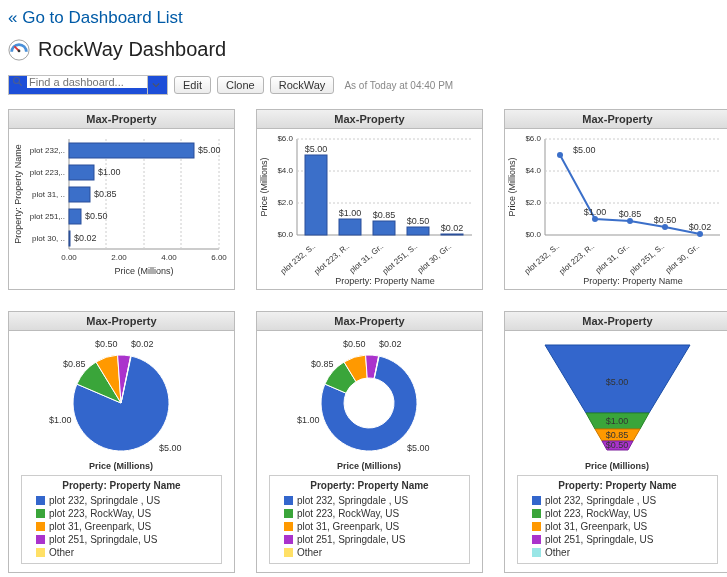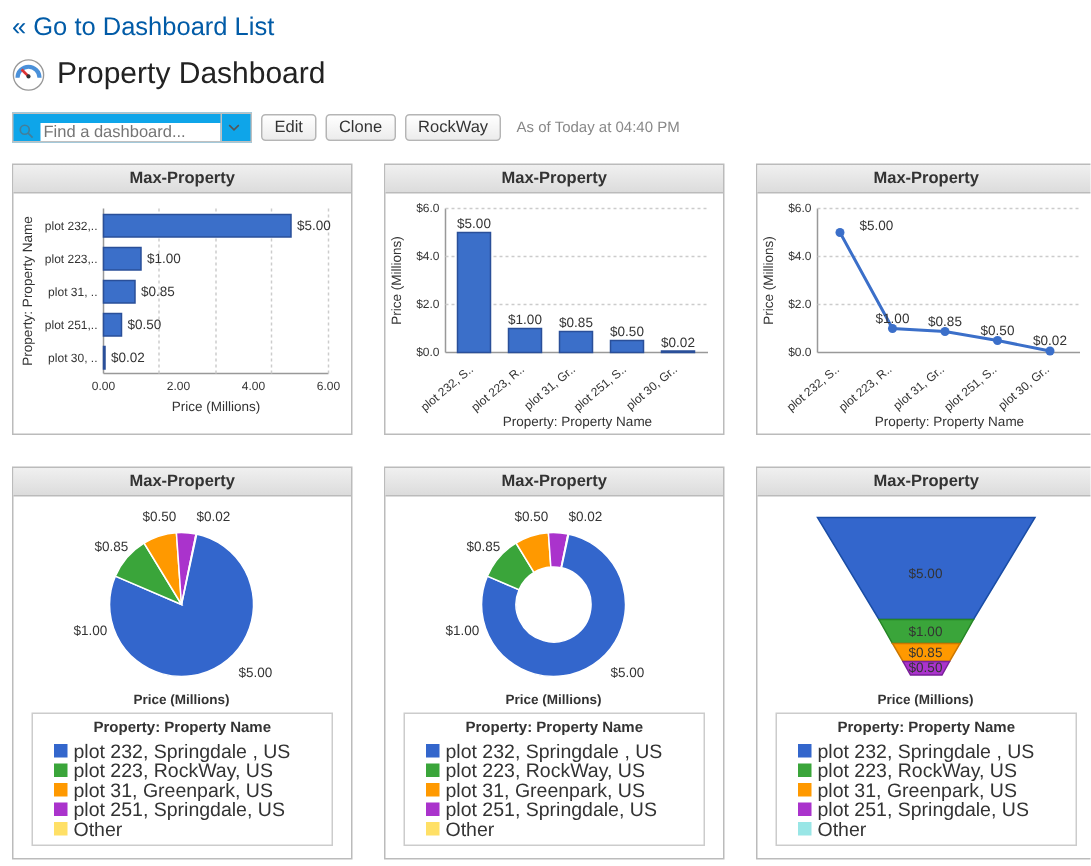--- a/index.html
+++ b/index.html
@@ -2,35 +2,35 @@
 <html><head>
 <meta charset="utf-8">
 <style>
 * { box-sizing: border-box; margin: 0; padding: 0; }
 body { font-family: Arial, Helvetica, sans-serif; font-size: 11px; color: #333; background: #fff; padding: 8px; width: 727px; }
 .back-link { color: #015ba7; font-size: 17px; text-decoration: none; }
 .title-row { display: flex; align-items: center; margin: 10px 0 14px; }
 .gauge-icon { width: 22px; height: 22px; margin-right: 8px; }
 .page-title { font-size: 20px; font-weight: normal; color: #222; }
 .toolbar { display: flex; align-items: center; gap: 6px; margin-bottom: 14px; }
-.search-wrap { position: relative; display: flex; align-items: flex-end; border: 1px solid #c0c0c0; background: #0ea5e9; width: 160px; height: 20px; }
+.search-wrap { position: relative; display: flex; align-items: flex-start; border: 1px solid #c0c0c0; background: #1d4ed8; width: 160px; height: 20px; }
 .search-icon { width: 12px; height: 12px; margin: 0 3px; opacity: 0.6; }
 .search-input { border: none; outline: none; font-size: 11px; color: #888; width: 120px; padding: 0 2px; }
 .dd-arrow { width: 16px; height: 18px; border-left: 1px solid #c0c0c0; display: flex; align-items: center; justify-content: center; }
 .dd-arrow svg { width: 8px; height: 8px; }
 .btn { background: linear-gradient(#fff,#ececec); border: 1px solid #b5b5b5; border-radius: 3px; padding: 2px 8px; font-size: 11px; cursor: pointer; color: #333; }
 .timestamp { color: #888; font-size: 10px; margin-left: 4px; }
 .grid { display: grid; grid-template-columns: repeat(3, 227px); gap: 21px; }
 .panel { border: 1px solid #bbb; background: #fff; }
 .panel-head { background: linear-gradient(#f0f0f0,#dcdcdc); border-bottom: 1px solid #bbb; text-align: center; font-weight: bold; font-size: 11px; padding: 3px 0; color: #333; }
 .panel-body { position: relative; }
 .chart-svg { display: block; }
 .legend-box { border: 1px solid #ccc; margin: 4px 12px 8px; padding: 4px 0; }
 .legend-title { text-align: center; font-weight: bold; font-size: 10px; margin-bottom: 3px; }
-.legend-row { display: flex; align-items: center; font-size: 13px; padding: 0 14px; line-height: 13px; }
+.legend-row { display: flex; align-items: center; font-size: 10px; padding: 0 14px; line-height: 13px; }
 .legend-sw { width: 9px; height: 9px; margin-right: 4px; flex-shrink: 0; }
 .axis-label { font-size: 9px; fill: #333; }
 .tick { font-size: 8px; fill: #333; }
 .val-label { font-size: 9px; fill: #333; }
 .pietxt { font-size: 9px; fill: #333; }
 </style>
 </head>
 <body>
 
 
@@ -41,21 +41,21 @@
 
 <div class="title-row">
   <span class="gauge-icon">
     <svg viewBox="0 0 24 24">
         <circle cx="12" cy="12" r="11" fill="#fff" stroke="#999"></circle>
         <path d="M4 14 A8 8 0 0 1 20 14" fill="none" stroke="#4a90d9" stroke-width="3"></path>
         <path d="M12 13 L7 8" stroke="#d33" stroke-width="2"></path>
         <circle cx="12" cy="13" r="1.5" fill="#333"></circle>
       </svg>
   </span>
-  <h1 class="page-title">Property Dashboard</h1>
+  <h1 class="page-title">RockWay Dashboard</h1>
 </div>
 
 <div class="toolbar">
   <div class="search-wrap">
     <span class="search-icon">
       <svg viewBox="0 0 16 16">
           <circle cx="6" cy="6" r="4" fill="none" stroke="#666" stroke-width="1.5"></circle>
           <line x1="9" y1="9" x2="13" y2="13" stroke="#666" stroke-width="1.5"></line>
         </svg>
     </span>

